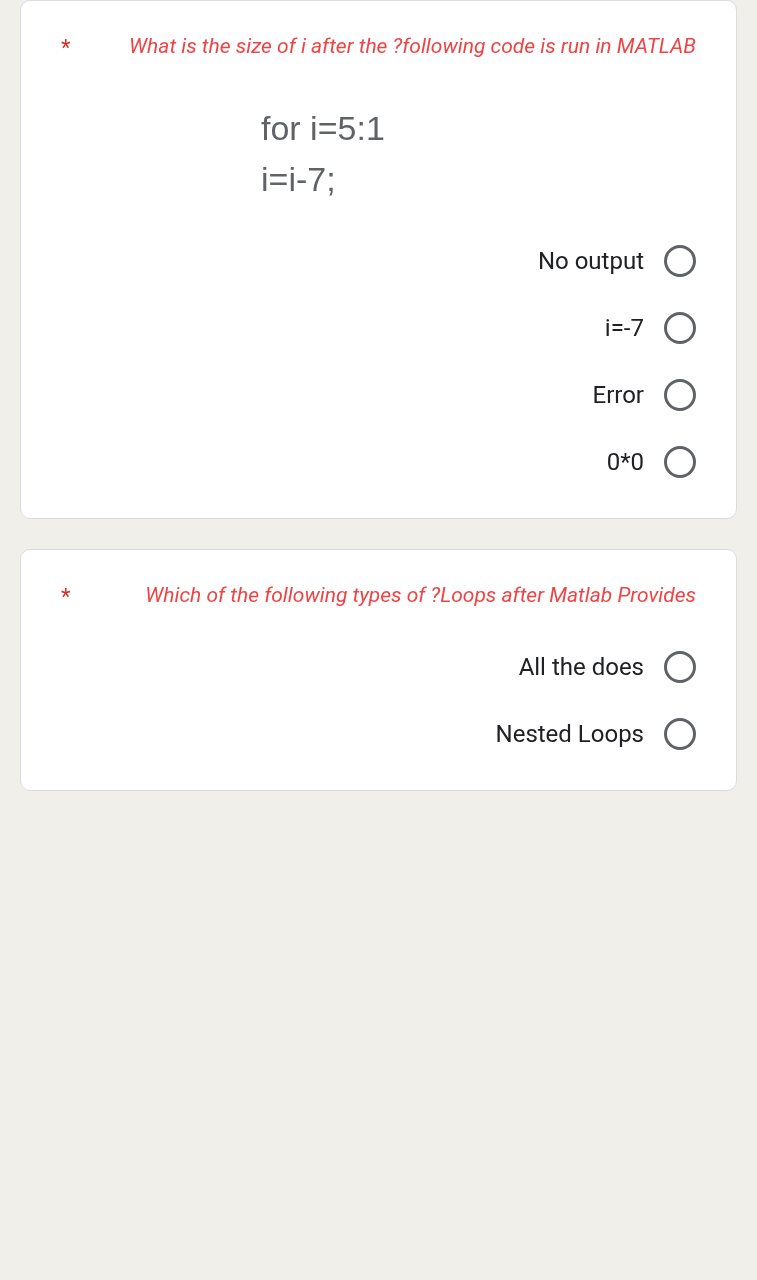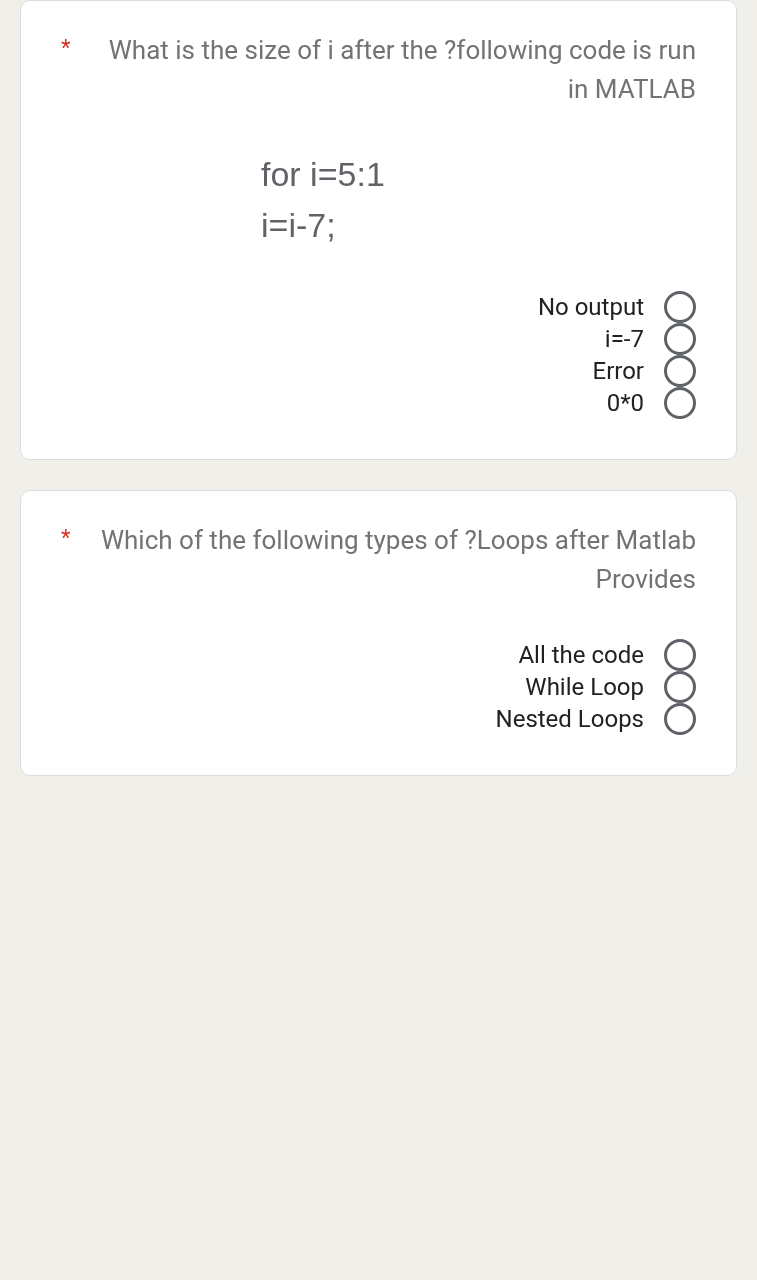--- a/index.html
+++ b/index.html
@@ -25,37 +25,39 @@
       align-items: flex-start;
       margin-bottom: 40px;
     }
     .required-asterisk {
       color: #d93025;
       font-size: 22px;
       margin-right: 30px;
       margin-top: 4px;
     }
     .question-text {
-      font-size: 26px;
-      color: #737373;
+      font-size: 21px;
+      color: #ef4444;
       text-align: right;
       flex: 1;
       line-height: 1.5;
+      font-style: italic;
     }
     .code-block {
       font-size: 34px;
       color: #5f6368;
       margin-left: 200px;
       margin-bottom: 40px;
       line-height: 1.5;
       font-family: Arial, sans-serif;
     }
     .options {
       display: flex;
       flex-direction: column;
+      gap: 35px;
     }
     .option-row {
       display: flex;
       align-items: center;
       justify-content: flex-end;
       gap: 20px;
     }
     .option-label {
       font-size: 24px;
       color: #202124;
@@ -103,25 +105,21 @@
   </div>
 </div>
 
 <div class="question-card second-card">
   <div class="question-header">
     <span class="required-asterisk">*</span>
     <div class="question-text">Which of the following types of ?Loops after Matlab Provides</div>
   </div>
   <div class="options">
     <div class="option-row">
-      <span class="option-label">All the code</span>
-      <span class="radio-circle"></span>
-    </div>
-    <div class="option-row">
-      <span class="option-label">While Loop</span>
+      <span class="option-label">All the does</span>
       <span class="radio-circle"></span>
     </div>
     <div class="option-row">
       <span class="option-label">Nested Loops</span>
       <span class="radio-circle"></span>
     </div>
   </div>
 </div>
 
 </body></html>

